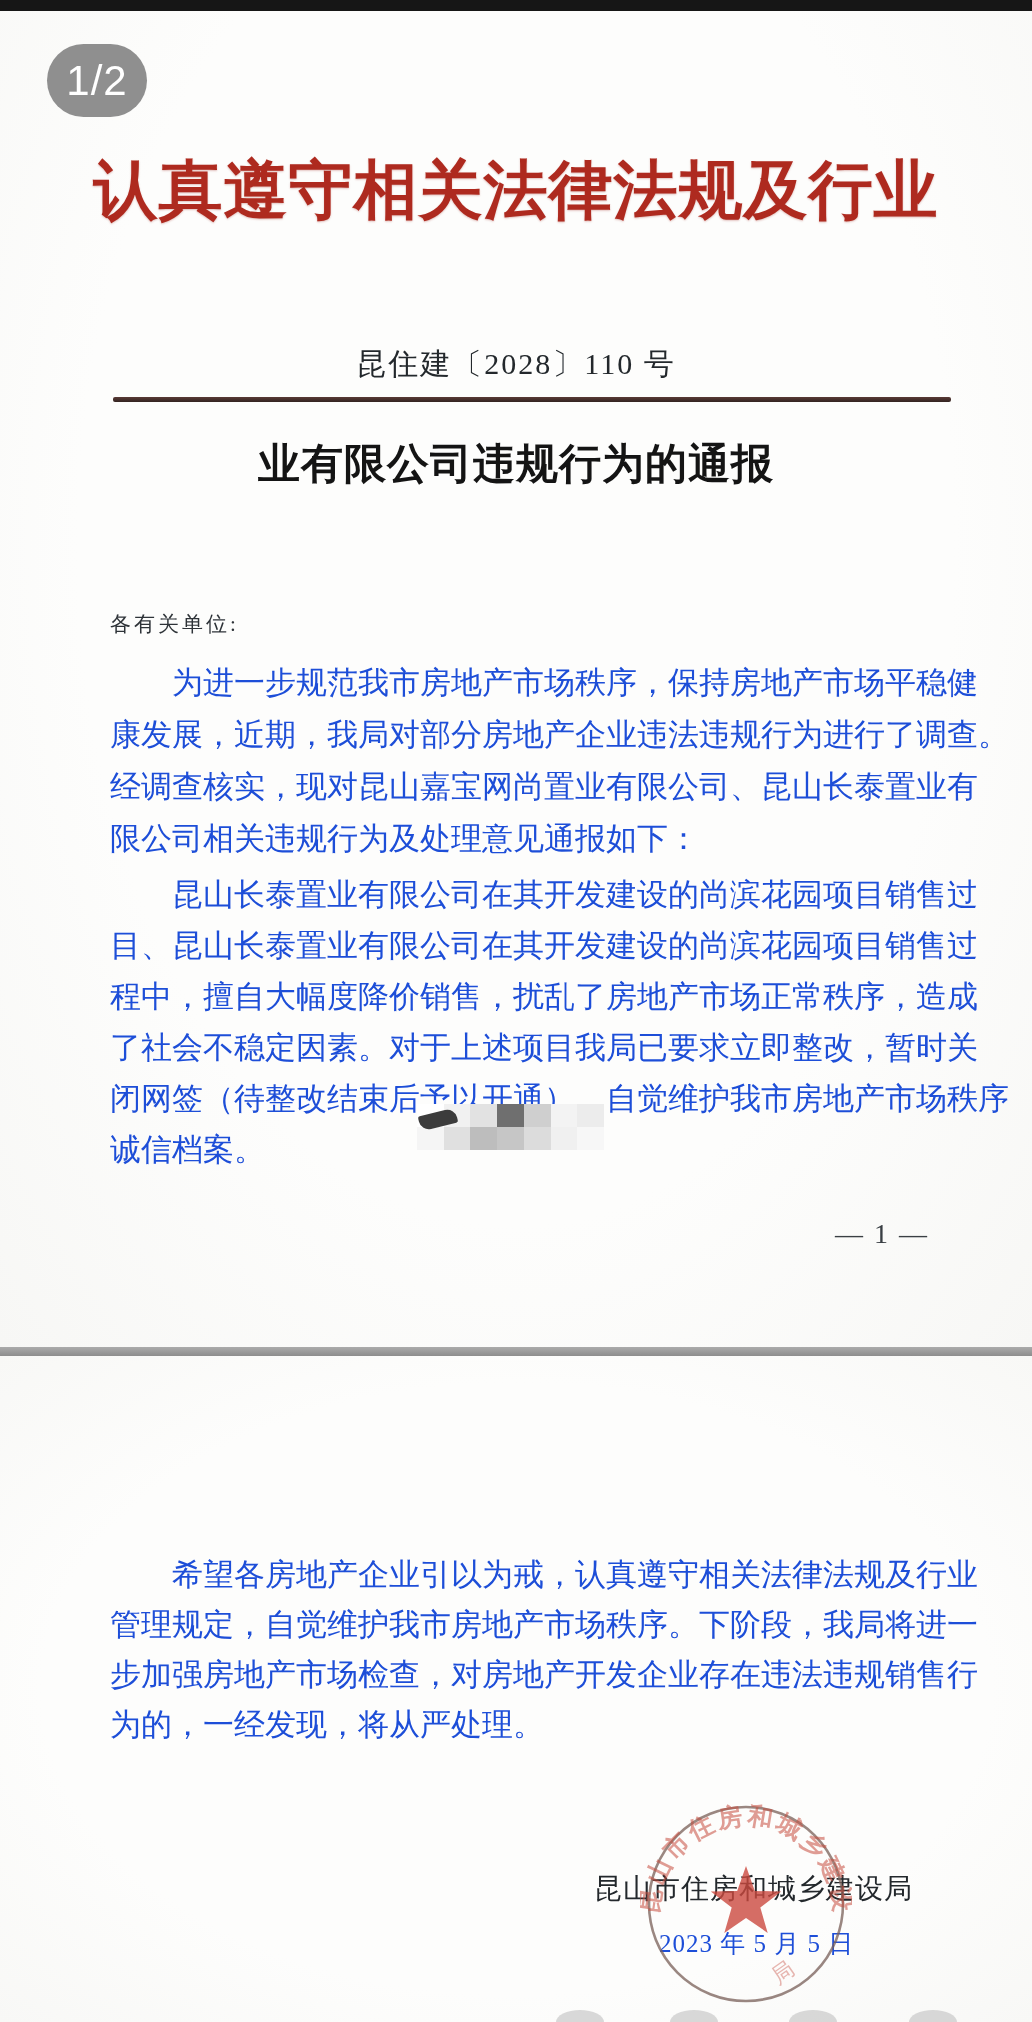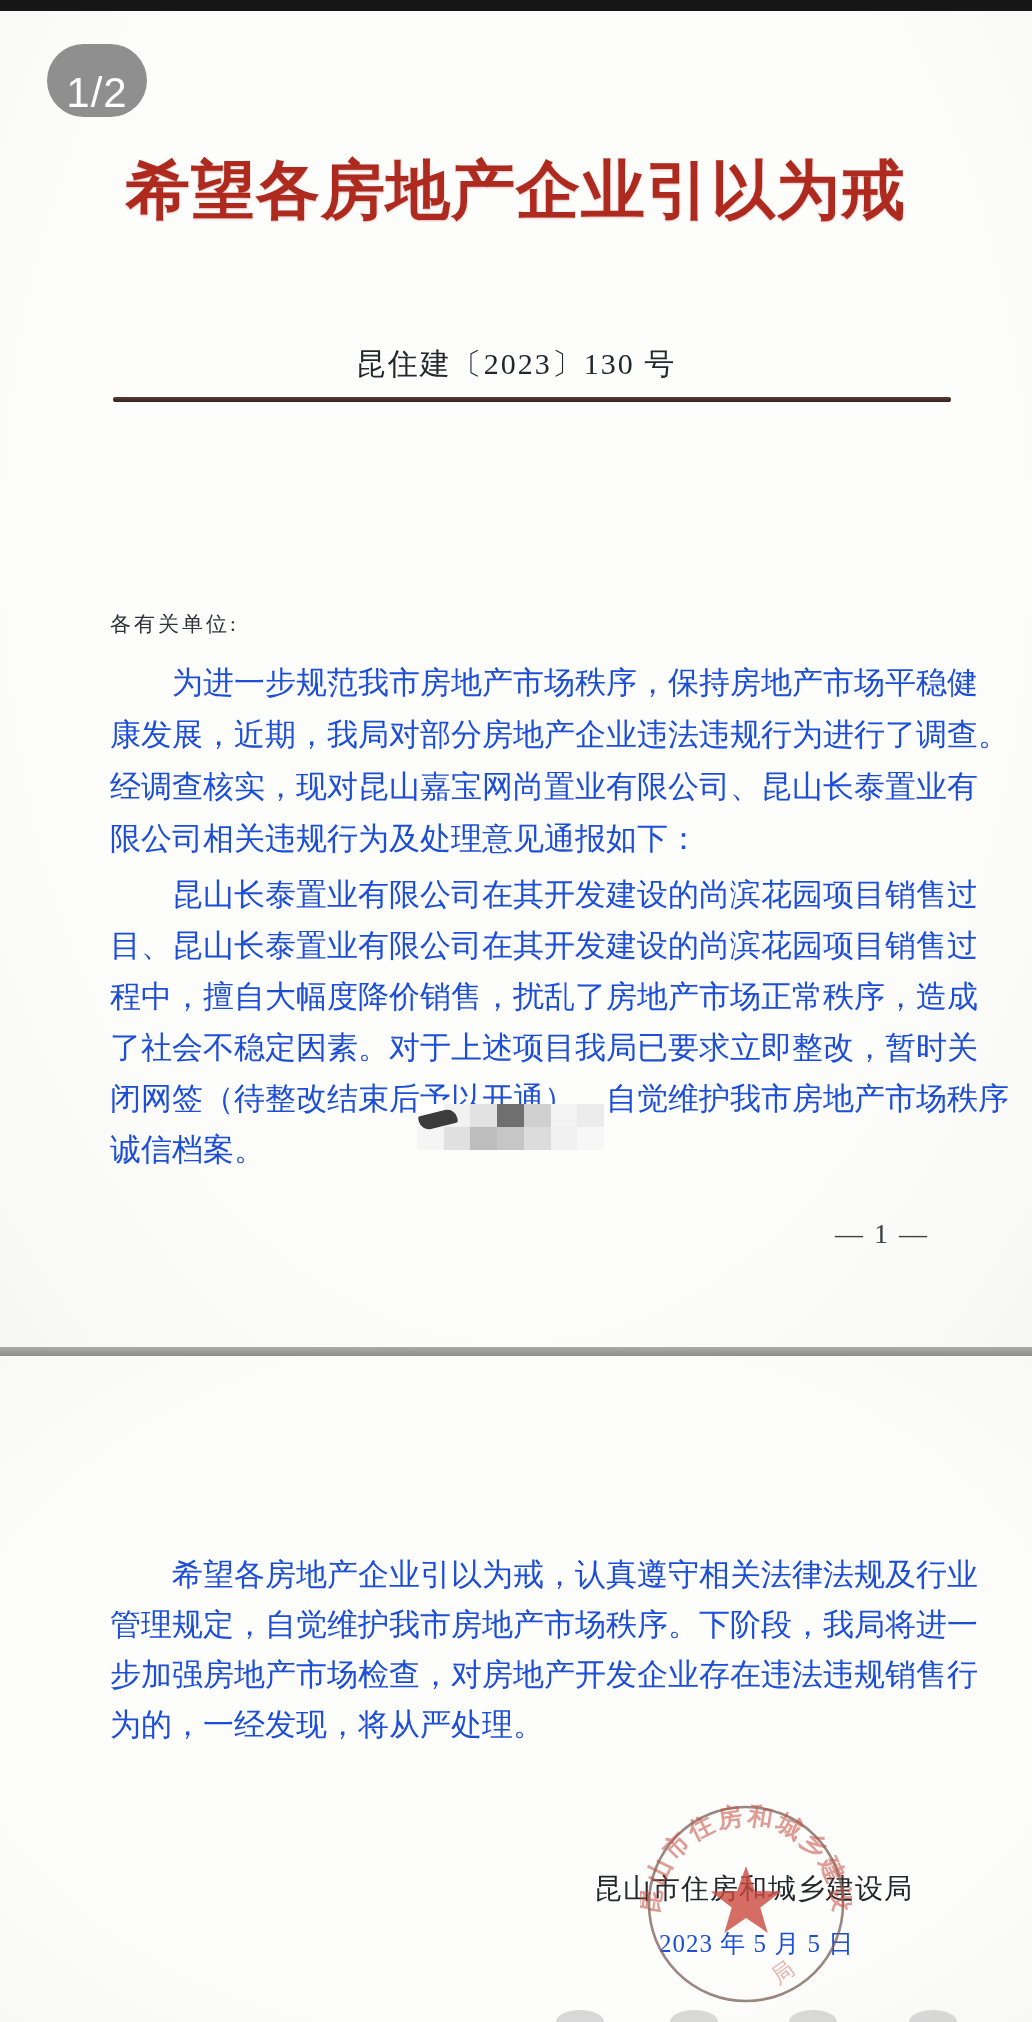--- a/index.html
+++ b/index.html
@@ -14,21 +14,21 @@
   }
   .abs { position:absolute; }
 
   
   .top-bar { left:0; top:0; width:1032px; height:11px; background:#161616; }
 
   
   .page-badge {
     left:47px; top:44px; width:100px; height:73px;
     background:#8f8f8f; border-radius:38px;
-    display:flex; align-items:flex-end; justify-content:center;
+    display:flex; align-items:center; justify-content:center;
     color:#ffffff; font-family:"Liberation Sans","DejaVu Sans",sans-serif;
     font-size:42px; font-weight:400; letter-spacing:1px;
   }
 
   
   .photo-1 {
     left:0; top:11px; width:1032px; height:1336px;
     background:radial-gradient(ellipse at 50% 40%, #fdfdfc 60%, #f7f7f5 100%);
   }
   .photo-divider {
@@ -116,25 +116,26 @@
 
 <div class="abs photo-1"></div>
 <div class="abs photo-divider"></div>
 <div class="abs photo-2"></div>
 
 <div class="abs top-bar"></div>
 <div class="abs page-badge">
   <span>1/2</span>
 </div>
 
-<div class="abs agency-header">希望各房地产企业引以为戒</div>
-<div class="abs doc-number">昆住建〔2023〕130 号</div>
+<div class="abs agency-header">认真遵守相关法律法规及行业</div>
+<div class="abs doc-number">昆住建〔2028〕110 号</div>
 <div class="abs red-rule"></div>
 
 <div class="abs doc-title">
+  <div>业有限公司违规行为的通报</div>
 </div>
 
 <div class="abs salutation">各有关单位:</div>
 
 <div class="p1">
   <div class="abs body-line indent" style="top:657px">为进一步规范我市房地产市场秩序，保持房地产市场平稳健</div>
   <div class="abs body-line" style="top:709px">康发展，近期，我局对部分房地产企业违法违规行为进行了调查。</div>
   <div class="abs body-line" style="top:761px">经调查核实，现对昆山嘉宝网尚置业有限公司、昆山长泰置业有</div>
   <div class="abs body-line last" style="top:813px">限公司相关违规行为及处理意见通报如下：</div>
 </div>

